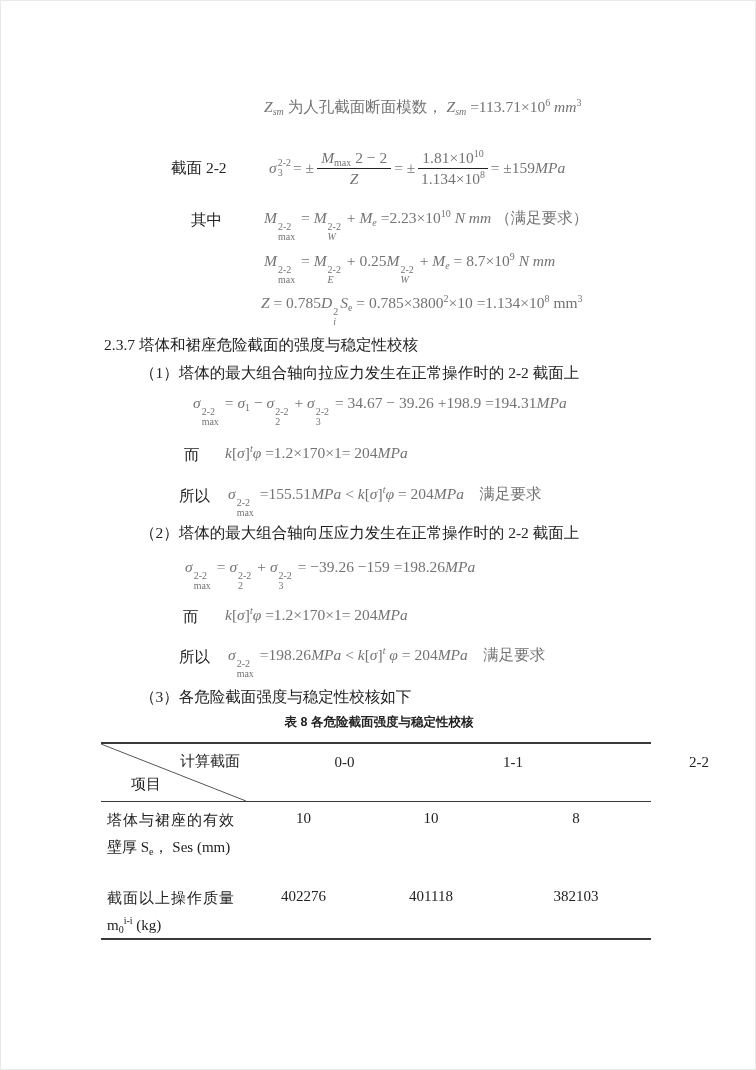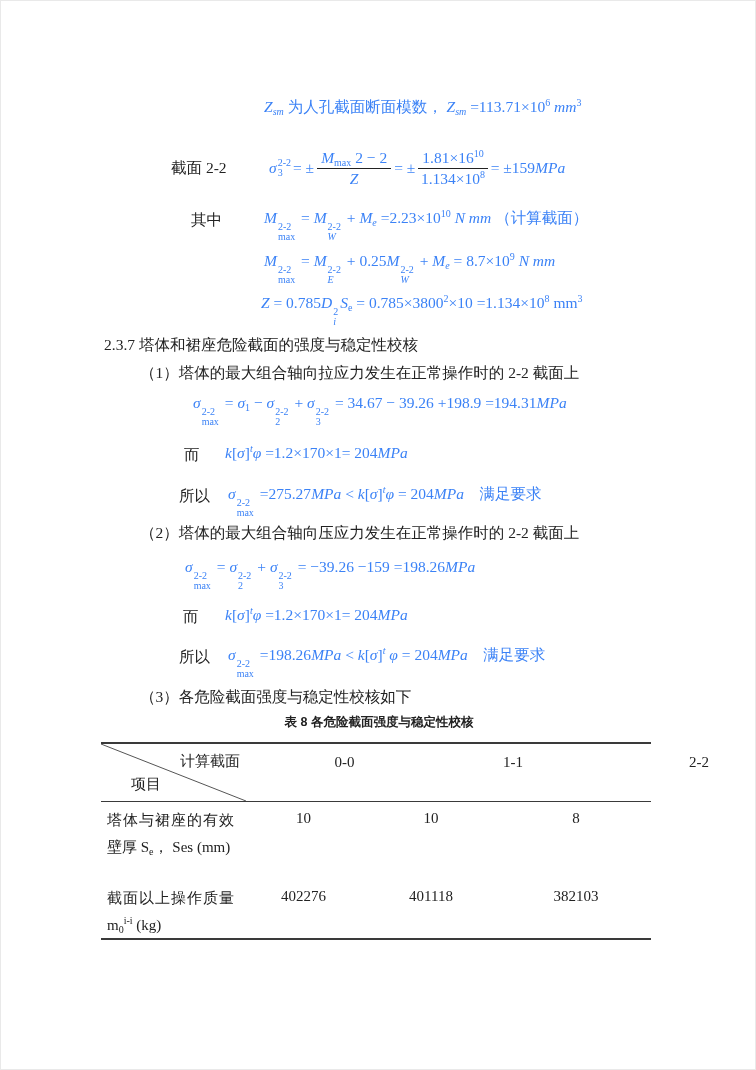--- a/index.html
+++ b/index.html
@@ -3,21 +3,21 @@
 <meta charset="utf-8">
 <style>
   html,body{margin:0;padding:0;background:#fff;}
   .page{
     position:relative;width:756px;height:1070px;background:#fff;
     font-family:"Liberation Serif","DejaVu Serif",serif;color:#222;
     box-sizing:border-box;border:1px solid #e9e9e9;overflow:hidden;
   }
   .abs{position:absolute;}
   .cjk{font-size:15.5px;white-space:nowrap;}
-  .formula{font-size:15.5px;white-space:nowrap;color:#3b82f6;}
+  .formula{font-size:15.5px;white-space:nowrap;color:#737373;}
   .it{font-style:italic;}
   .sup{font-size:10px;position:relative;top:-6px;font-style:normal;}
   .sup.it{font-style:italic;}
   .sub{font-size:10px;position:relative;top:3px;font-style:normal;}
   .sub.it{font-style:italic;}
   .supsub{display:inline-flex;flex-direction:column;align-items:flex-start;
     vertical-align:-7px;font-size:10px;line-height:10px;margin:0 2px 0 1px;font-style:normal;}
   .ss-sup{display:block;}
   .ss-sub{display:block;}
   .ss-sub.si{font-style:italic;}
@@ -55,37 +55,37 @@
           <span class="ss-sup">2-2</span>
           <span class="ss-sub">3</span>
         </span>
         <span> = ±</span>
         <span class="frac">
           <span class="num"><span class="it">M</span><span class="sub">max</span><span> 2 − 2</span></span>
           <span class="den"><span class="it">Z</span></span>
         </span>
         <span> = ±</span>
         <span class="frac">
-          <span class="num"><span>1.81×16</span><span class="sup">10</span></span>
+          <span class="num"><span>1.81×10</span><span class="sup">10</span></span>
           <span class="den"><span>1.134×10</span><span class="sup">8</span></span>
         </span>
         <span> = ±159</span>
         <span class="it">MPa</span>
       </span>
   </div>
 
   <div class="abs" style="top:207px;left:0;width:756px">
     <span class="abs cjk" style="left:190px;top:2px">其中</span>
     <span class="abs formula" style="left:263px;top:0"><span class="it">M</span><span class="supsub">
           <span class="ss-sup">2-2</span>
           <span class="ss-sub">max</span>
         </span><span> = </span><span class="it">M</span><span class="supsub">
           <span class="ss-sup">2-2</span>
           <span class="ss-sub si">W</span>
-        </span><span> + </span><span class="it">M</span><span class="sub it">e</span><span> =2.23×10</span><span class="sup">10</span><span class="it"> N mm</span><span> （计算截面）</span></span>
+        </span><span> + </span><span class="it">M</span><span class="sub it">e</span><span> =2.23×10</span><span class="sup">10</span><span class="it"> N mm</span><span> （满足要求）</span></span>
   </div>
 
   <div class="abs formula" style="top:251px;left:263px"><span class="it">M</span><span class="supsub">
         <span class="ss-sup">2-2</span>
         <span class="ss-sub">max</span>
       </span><span> = </span><span class="it">M</span><span class="supsub">
         <span class="ss-sup">2-2</span>
         <span class="ss-sub si">E</span>
       </span><span> + 0.25</span><span class="it">M</span><span class="supsub">
         <span class="ss-sup">2-2</span>
@@ -115,21 +115,21 @@
   <div class="abs" style="top:443px;left:0;width:756px">
     <span class="abs cjk" style="left:183px;top:1px">而</span>
     <span class="abs formula" style="left:224px;top:0"><span class="it">k</span><span>[</span><span class="it">σ</span><span>]</span><span class="sup it">t</span><span class="it">φ</span><span> =1.2×170×1= 204</span><span class="it">MPa</span></span>
   </div>
 
   <div class="abs" style="top:483px;left:0;width:756px">
     <span class="abs cjk" style="left:178px;top:2px">所以</span>
     <span class="abs formula" style="left:227px;top:0"><span class="it">σ</span><span class="supsub">
           <span class="ss-sup">2-2</span>
           <span class="ss-sub">max</span>
-        </span><span> =275.27</span><span class="it">MPa</span><span> &lt; </span><span class="it">k</span><span>[</span><span class="it">σ</span><span>]</span><span class="sup it">t</span><span class="it">φ</span><span> = 204</span><span class="it">MPa</span><span>　满足要求</span></span>
+        </span><span> =155.51</span><span class="it">MPa</span><span> &lt; </span><span class="it">k</span><span>[</span><span class="it">σ</span><span>]</span><span class="sup it">t</span><span class="it">φ</span><span> = 204</span><span class="it">MPa</span><span>　满足要求</span></span>
   </div>
 
   <div class="abs cjk" style="top:522px;left:139px">（2）塔体的最大组合轴向压应力发生在正常操作时的 2-2 截面上</div>
 
   <div class="abs formula" style="top:557px;left:184px"><span class="it">σ</span><span class="supsub">
         <span class="ss-sup">2-2</span>
         <span class="ss-sub">max</span>
       </span><span> = </span><span class="it">σ</span><span class="supsub">
         <span class="ss-sup">2-2</span>
         <span class="ss-sub">2</span>

